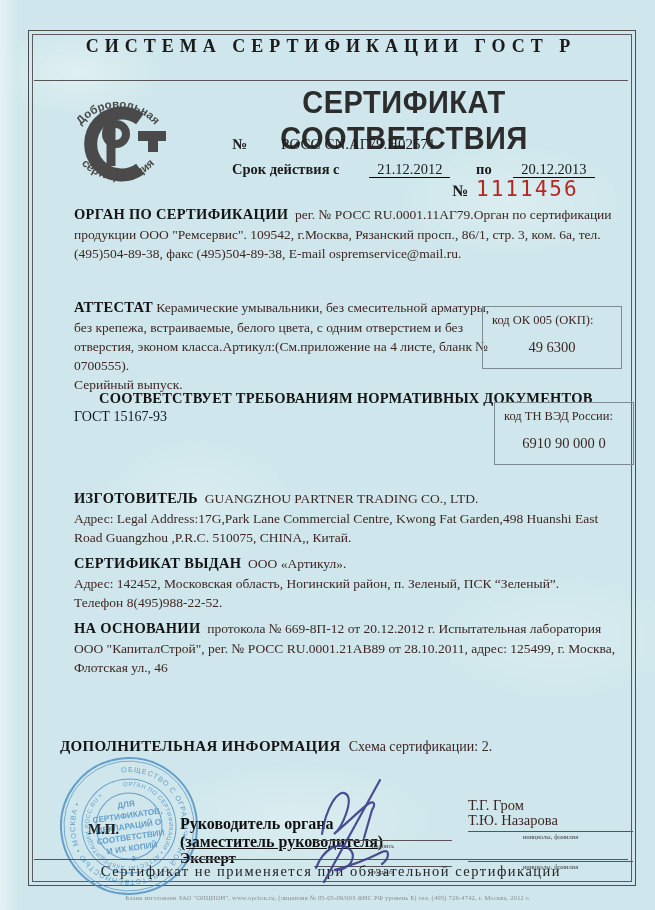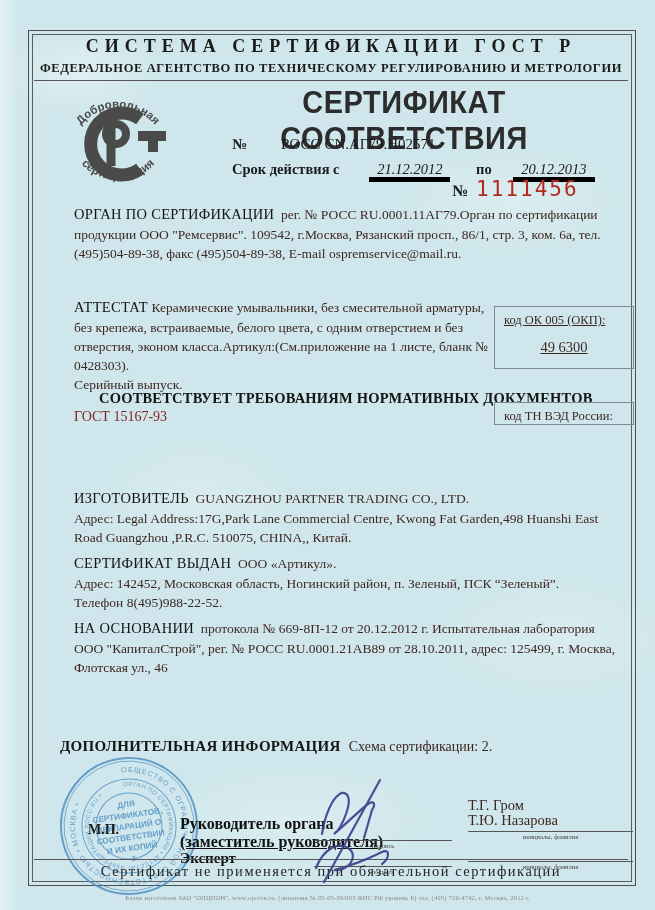--- a/index.html
+++ b/index.html
@@ -28,38 +28,38 @@
   .hdr-l1{font-weight:bold;font-size:18px;letter-spacing:6px;}
   .hdr-l2{font-weight:bold;font-size:12.5px;letter-spacing:.6px;margin-top:4px;}
   .hdr-rule{left:34px;top:80px;width:594px;border-top:1px solid #565656;}
   .cert-title{left:178px;top:88px;width:452px;text-align:center;
     font-family:"Liberation Sans",sans-serif;font-weight:bold;font-size:29px;
     letter-spacing:.5px;color:#2c2c2c;transform:scaleY(1.08);}
   .numline{left:232px;top:136px;font-size:15px;}
   .numline .no{font-weight:bold;margin-right:34px;}
   .validity{left:232px;top:161px;font-size:14.5px;}
   .validity .lbl{font-weight:bold;}
-  .validity .date{border-bottom:5px solid #000000;padding:0 8px;font-style:italic;}
+  .validity .date{border-bottom:1px solid #000000;padding:0 8px;}
   .validity .po{font-weight:bold;margin:12px 18px 0 22px;}
   .rednum{left:452px;top:177px;font-size:15px;}
   .rednum .no{font-weight:bold;font-size:16px;margin-right:8px;}
   .rednum .val{font-family:"DejaVu Sans Mono",monospace;font-size:21px;
     color:#b3291f;letter-spacing:2px;}
   .para{font-size:13.5px;line-height:1.42;color:#3e2723;}
-  .para .lbl{font-weight:normal;font-size:14.5px;color:#141414;letter-spacing:.3px;}
+  .para .lbl{font-weight:bold;font-size:14.5px;color:#141414;letter-spacing:.3px;}
   .organ{left:74px;top:204px;width:550px;}
   .product{left:74px;top:297px;width:418px;}
   .serial{display:block;margin-top:0;}
   .codebox{width:138px;border:1px solid #7d8a8e;color:#3e2723;}
   .codebox .cb-lbl{font-size:12.5px;padding:6px 0 0 9px;display:block;}
   .codebox .cb-val{display:block;text-align:center;font-size:14.5px;padding:11px 0 12px 0;}
-  .box1{left:494px;top:306px;text-decoration:underline;}
+  .box1{left:482px;top:306px;}
   .box2{left:494px;top:402px;}
   .conf-lbl{left:74px;top:390px;font-weight:bold;font-size:14.5px;color:#141414;letter-spacing:.2px;margin-left:25px;}
-  .conf-val{left:74px;top:409px;font-size:14px;color:#7f1d1d;}
+  .conf-val{left:74px;top:409px;font-size:14px;color:#0f172a;}
   .manu{left:74px;top:488px;width:556px;}
   .issued{left:74px;top:553px;width:556px;}
   .basis{left:74px;top:618px;width:552px;}
   .addinfo{left:60px;top:737px;}
   .addinfo .lbl{font-weight:bold;font-size:15px;color:#141414;letter-spacing:.3px;}
   .addinfo .val{font-size:14px;color:#3e2723;margin-left:8px;}
   .stamp{left:58px;top:755px;width:142px;height:142px;opacity:.82;transform:rotate(-8deg);}
   .mp{left:88px;top:822px;font-size:14px;color:#202020;font-weight:bold;}
   .role1{left:180px;top:815px;font-weight:bold;font-size:16px;line-height:1.1;color:#111;}
   .role1 .u{text-decoration:underline;}
@@ -87,21 +87,20 @@
     font-size:6.5px;color:#8b8b8b;letter-spacing:.2px;}
   .logo{left:56px;top:86px;width:124px;height:112px;}
 </style>
 </head>
 <body>
 
 <div class="frame abs"></div>
 
 <div class="abs hdr">
   <div class="hdr-l1">СИСТЕМА СЕРТИФИКАЦИИ ГОСТ Р</div>
-  <div class="hdr-l2">ФЕДЕРАЛЬНОЕ АГЕНТСТВО ПО ТЕХНИЧЕСКОМУ РЕГУЛИРОВАНИЮ И МЕТРОЛОГИИ</div>
 </div>
 <div class="abs hdr-rule"></div>
 
 <svg class="abs logo" viewBox="0 0 124 112">
   <defs>
     <path id="arcTop" d="M 15 60 A 48 48 0 0 1 109 60"></path>
     <path id="arcBot" d="M 13 54 A 50 50 0 0 0 111 54"></path>
   </defs>
   <text font-size="11.5" font-weight="bold" fill="#4a4a4a" font-family="Liberation Sans, sans-serif">
     <textPath href="#arcTop" startOffset="50%" text-anchor="middle">Добровольная</textPath>
@@ -133,34 +132,35 @@
 
 <div class="abs rednum">
   <span class="no">№</span><span class="val">1111456</span>
 </div>
 
 <div class="abs para organ">
   <span class="lbl">ОРГАН ПО СЕРТИФИКАЦИИ</span>&nbsp;&nbsp;<span>рег. № РОСС RU.0001.11АГ79.Орган по сертификации продукции ООО "Ремсервис". 109542, г.Москва, Рязанский просп., 86/1, стр. 3, ком. 6а, тел. (495)504-89-38, факс (495)504-89-38, E-mail ospremservice@mail.ru.</span>
 </div>
 
 <div class="abs para product">
-  <span class="lbl">АТТЕСТАТ</span>&nbsp;<span>Керамические умывальники, без смесительной арматуры, без крепежа, встраиваемые, белого цвета, с одним отверстием и без отверстия, эконом класса.Артикул:(См.приложение на 1 листе, бланк № 0428303).</span>
+  <span class="lbl">АТТЕСТАТ</span>&nbsp;<span>Керамические умывальники, без смесительной арматуры, без крепежа, встраиваемые, белого цвета, с одним отверстием и без отверстия, эконом класса.Артикул:(См.приложение на 4 листе, бланк № 0700555).</span>
   <span class="serial">Серийный выпуск.</span>
 </div>
 
 <div class="abs codebox box1">
   <span class="cb-lbl">код ОК 005 (ОКП):</span>
   <span class="cb-val">49 6300</span>
 </div>
 
 <div class="abs conf-lbl">СООТВЕТСТВУЕТ ТРЕБОВАНИЯМ НОРМАТИВНЫХ ДОКУМЕНТОВ</div>
 <div class="abs conf-val">ГОСТ 15167-93</div>
 
 <div class="abs codebox box2">
   <span class="cb-lbl">код ТН ВЭД России:</span>
+  <span class="cb-val">6910 90 000 0</span>
 </div>
 
 <div class="abs para manu">
   <span class="lbl">ИЗГОТОВИТЕЛЬ</span>&nbsp;&nbsp;<span>GUANGZHOU PARTNER TRADING CO., LTD.</span><br>
   <span>Адрес: Legal Address:17G,Park Lane Commercial Centre, Kwong Fat Garden,498 Huanshi East Road Guangzhou ,P.R.C. 510075, CHINA,, Китай.</span>
 </div>
 
 <div class="abs para issued">
   <span class="lbl">СЕРТИФИКАТ ВЫДАН</span>&nbsp;&nbsp;<span>ООО «Артикул».</span><br>
   <span>Адрес: 142452, Московская область, Ногинский район, п. Зеленый, ПСК “Зеленый”.</span><br>

